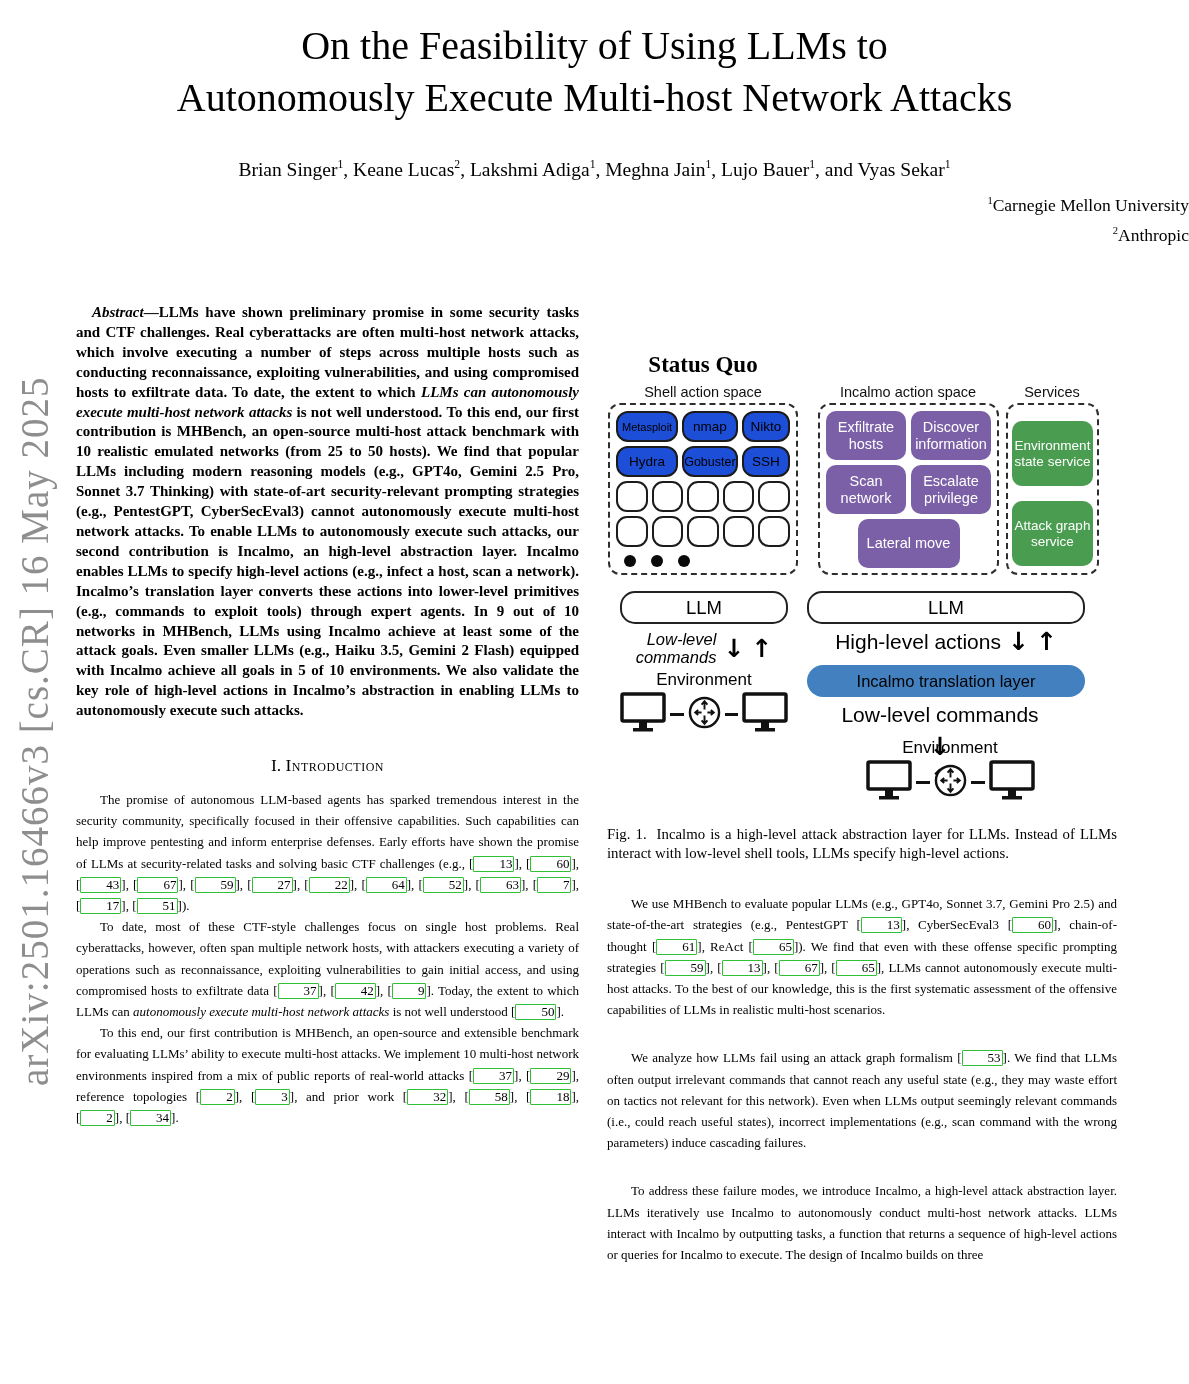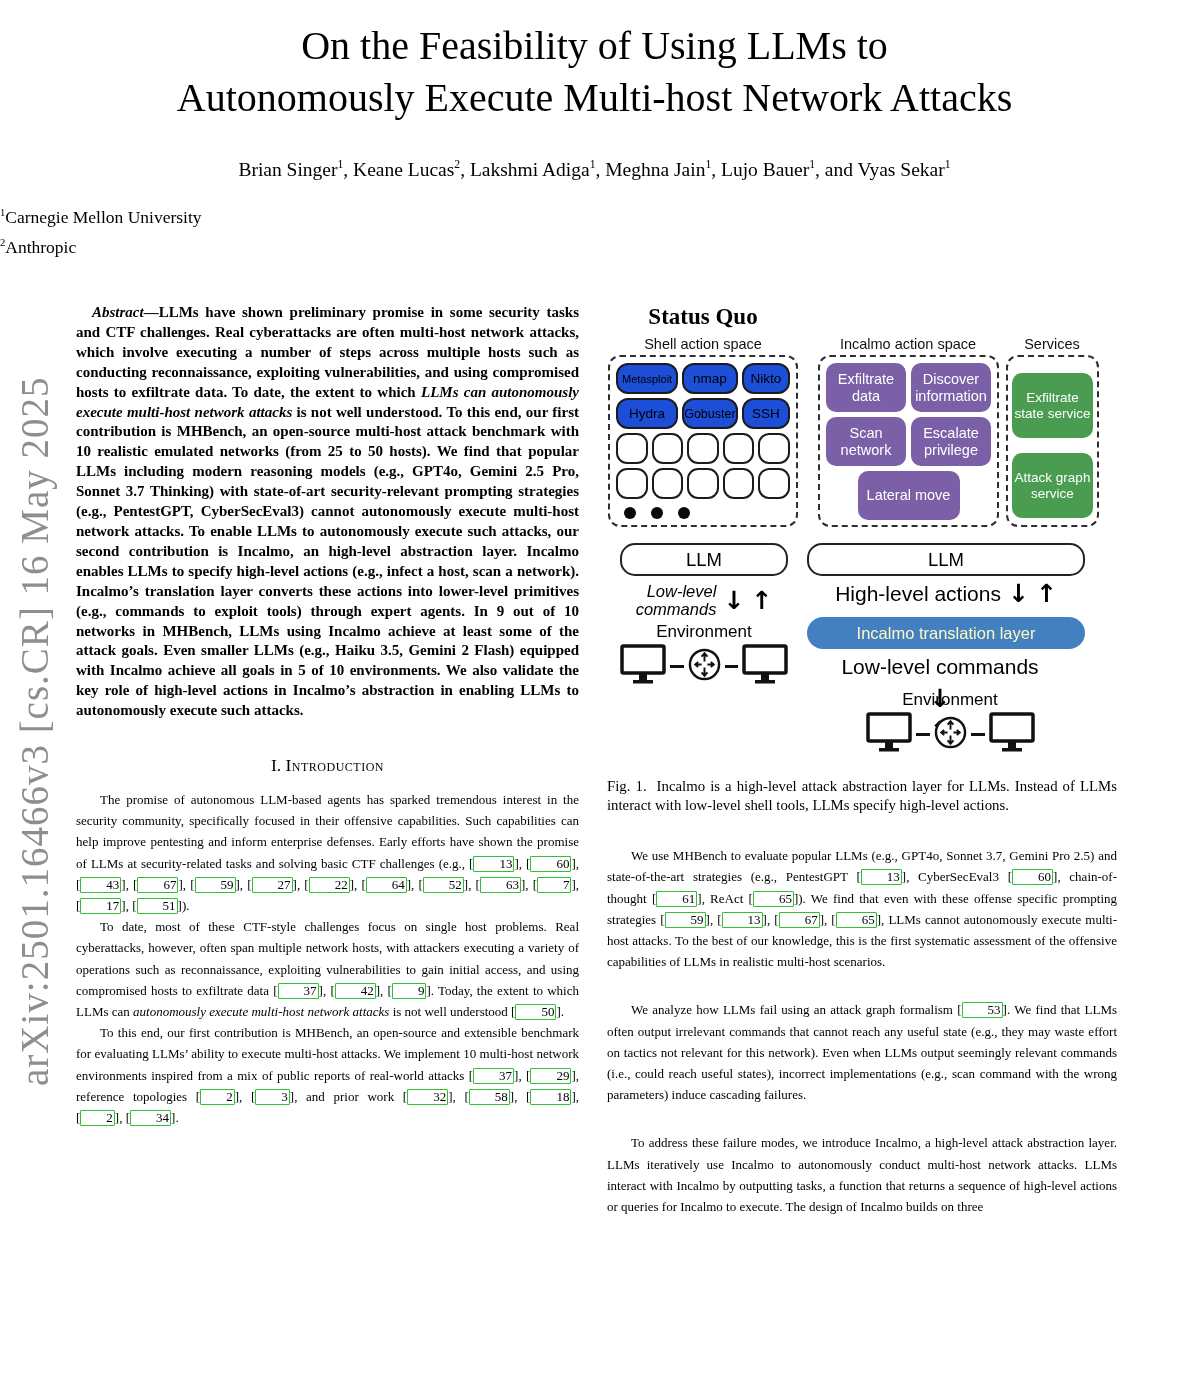--- a/index.html
+++ b/index.html
@@ -1,37 +1,37 @@
 <!DOCTYPE html>
 <html><head>
 <meta charset="utf-8">
 <style>
   html,body{margin:0;padding:0;background:#fff;}
   .page{position:relative;width:1189px;height:1384px;background:#ffffff;font-family:"Liberation Serif",serif;color:#000;overflow:hidden;}
   .watermark{position:absolute;left:12px;top:1086px;transform-origin:0 0;transform:rotate(-90deg);font-size:39px;color:#8e8e8e;white-space:nowrap;letter-spacing:1px;}
   .title{position:absolute;top:20px;left:0;width:100%;text-align:center;font-size:40px;line-height:52px;}
   .authors{position:absolute;top:158px;left:0;width:100%;text-align:center;font-size:19.5px;}
   .authors sup,.affils sup{font-size:60%;}
-  .affils{position:absolute;top:200px;left:0;width:100%;text-align:left;font-size:17.5px;line-height:25px;}
+  .affils{position:absolute;top:188px;left:0;width:100%;text-align:right;font-size:17.5px;line-height:25px;}
   .col{position:absolute;text-align:justify;}
   .col-left{left:76px;top:303px;width:503px;}
   .col-right{left:607px;top:300px;width:510px;}
   p{margin:0;}
   .abstract{font-weight:bold;font-size:15px;line-height:19.9px;text-indent:16px;}
   .abstract .abs-lead{font-style:italic;}
   .sec-head{margin-top:34px;margin-bottom:13px;text-align:center;font-size:17.5px;}
   .sc{font-variant:small-caps;letter-spacing:.5px;text-align:center;}
   .body-p{font-size:13px;line-height:21.2px;text-indent:24px;}
   .col-right .figure + .body-p{margin-top:31px;}
   .rp + .rp{margin-top:27px;}
   .cite-w{white-space:nowrap;}
   .cite{display:inline-block;border:1.5px solid #30c035;line-height:1;padding:0 1px 1px;border-radius:1px;}
   
   .figure{font-family:"Liberation Sans",sans-serif;}
-  .fig-art{position:relative;height:474px;}
+  .fig-art{position:relative;height:474px;margin-top:48px;}
   .fig-title{position:absolute;top:4px;text-align:center;font-family:"Liberation Serif",serif;font-weight:bold;font-size:23px;}
   .sq-title{left:0;width:192px;}
   .inc-title{left:210px;width:282px;}
   .space-label{position:absolute;top:36px;font-size:14.5px;text-align:center;color:#111;}
   .sq-space{left:0;width:192px;}
   .inc-space{left:210px;width:182px;}
   .svc-label{left:398px;width:94px;}
   .dashed{position:absolute;border:2px dashed #2e2e2e;border-radius:12px;box-sizing:border-box;}
   .sq-dash{left:1px;top:55px;width:190px;height:172px;padding:6px;}
   .inc-dash{left:211px;top:55px;width:181px;height:172px;padding:6px;}
@@ -56,21 +56,21 @@
   .left-io{left:13px;top:282px;width:168px;font-style:italic;}
   .io-label{font-size:16.5px;line-height:1.12;text-align:right;}
   .io-label-sm{font-size:21px;}
   .arr{font-family:"DejaVu Sans",sans-serif;font-weight:bold;font-size:25px;line-height:1;}
   .env-label{position:absolute;font-size:17px;text-align:center;}
   .left-env-label{left:13px;top:322px;width:168px;}
   .env-diagram{position:absolute;display:flex;align-items:center;gap:4px;justify-content:center;}
   .left-env{left:13px;top:344px;width:168px;}
   .link{width:14px;height:3.5px;background:#111;}
   .right-hl{left:200px;top:281px;width:278px;}
-  .translation{position:absolute;left:200px;top:317px;width:278px;height:32px;background:#4280c0;border-radius:16px;color:#fef9c3;display:flex;align-items:center;justify-content:center;font-size:16.5px;}
+  .translation{position:absolute;left:200px;top:317px;width:278px;height:32px;background:#4280c0;border-radius:16px;color:#000000;display:flex;align-items:center;justify-content:center;font-size:16.5px;}
   .right-ll{left:194px;top:355px;width:278px;flex-direction:column;}
   .right-env-label{left:256px;top:390px;width:174px;}
   .right-env{left:256px;top:412px;width:174px;}
   .fig-caption{font-family:"Liberation Serif",serif;font-size:14.8px;line-height:18.6px;text-align:justify;margin-top:3px;}
   .cap-label{margin-right:10px;}
 </style>
 </head>
 <body>
 
 <div class="page">
@@ -132,31 +132,31 @@
             </div>
           <div class="dots">
             <span class="dot"></span>
             <span class="dot"></span>
             <span class="dot"></span>
           </div>
         </div>
 
         <div class="dashed inc-dash">
           <div class="actions">
-              <div class="action-box">Exfiltrate data</div>
+              <div class="action-box">Exfiltrate hosts</div>
               <div class="action-box">Discover information</div>
               <div class="action-box">Scan network</div>
               <div class="action-box">Escalate privilege</div>
               <div class="action-box">Lateral move</div>
             </div>
         </div>
 
         <div class="dashed svc-dash">
           <div class="services">
-              <div class="service-box">Exfiltrate state service</div>
+              <div class="service-box">Environment state service</div>
               <div class="service-box">Attack graph service</div>
             </div>
         </div>
 
         <div class="llm-box llm-left">LLM</div>
         <div class="llm-box llm-right">LLM</div>
 
         <div class="io-row left-io">
           <div class="io-label">
             <div>Low-level</div>

